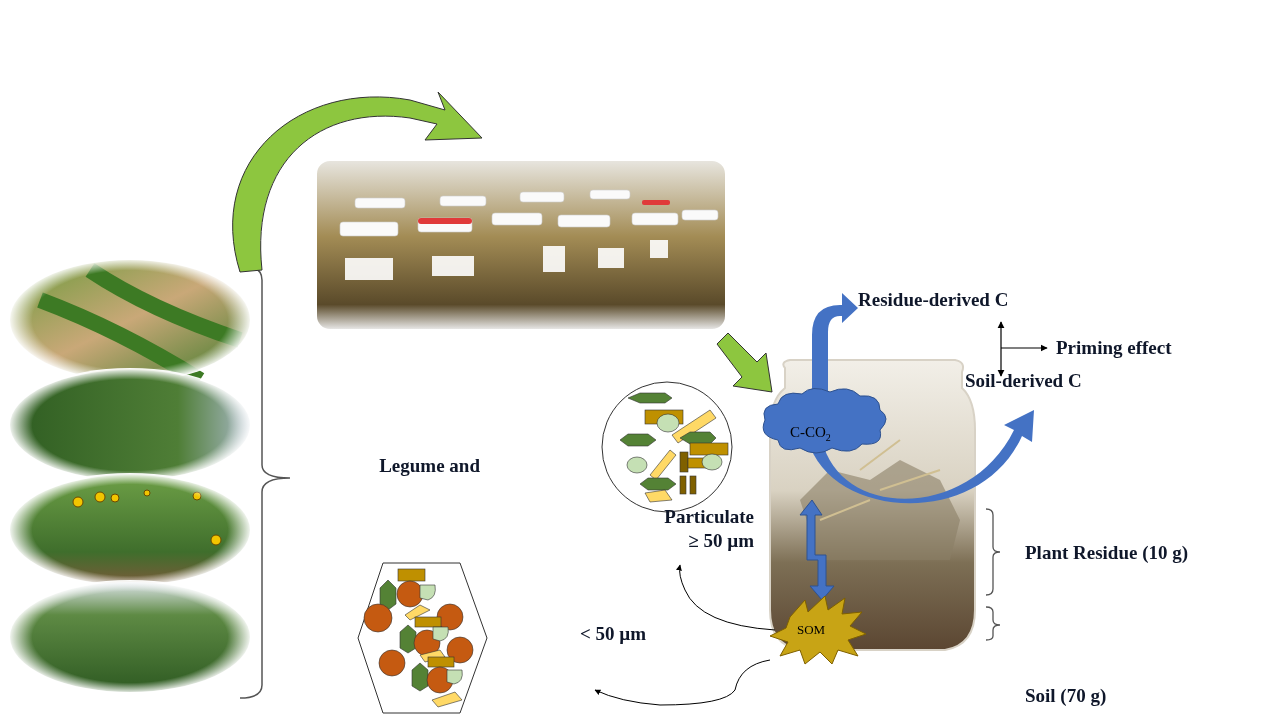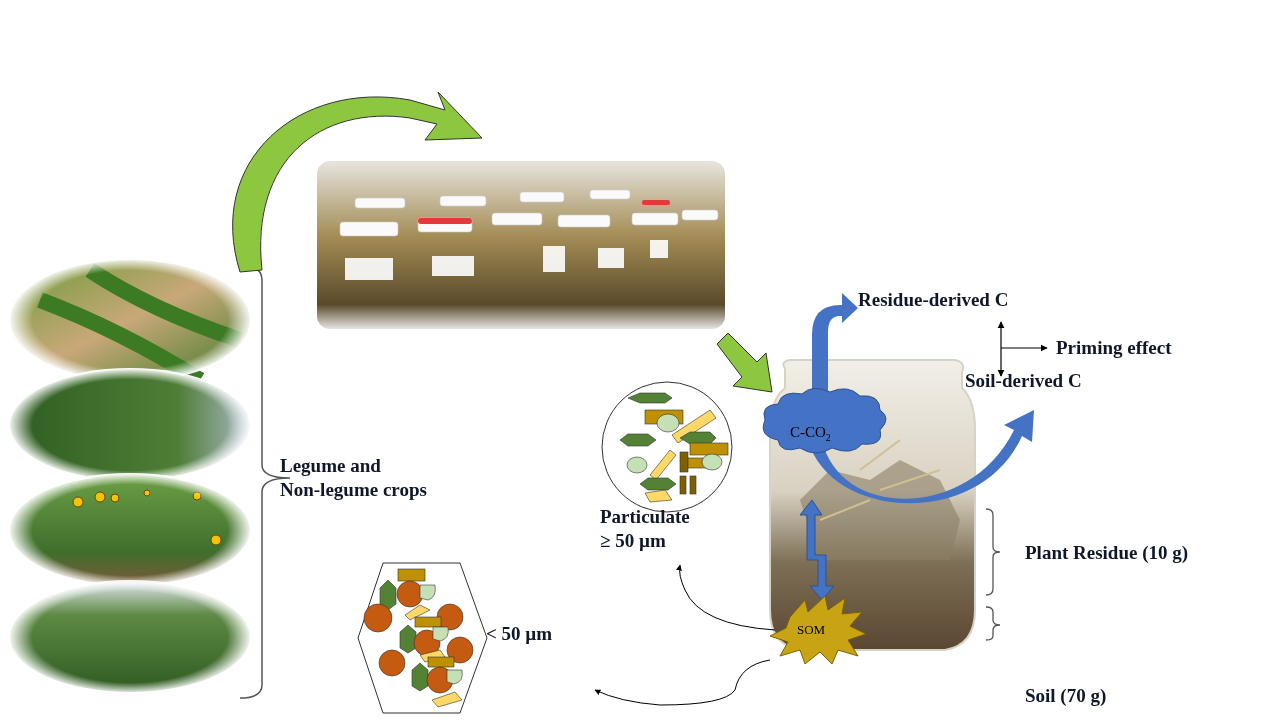--- a/index.html
+++ b/index.html
@@ -1,18 +1,18 @@
 <!DOCTYPE html>
 <html><head>
 <meta charset="utf-8">
 <style>
   html,body{margin:0;padding:0;background:#ffffff;}
   body{width:1280px;height:720px;position:relative;overflow:hidden;font-family:"Liberation Serif","DejaVu Serif",serif;}
   .lbl{position:absolute;font-weight:bold;color:#0f172a;font-size:19px;line-height:24px;white-space:nowrap;}
-  .center{text-align:left;}
+  .center{text-align:right;}
   svg{position:absolute;left:0;top:0;}
 </style>
 </head>
 <body>
 
 <svg width="1280" height="720" viewBox="0 0 1280 720">
   <defs>
     <radialGradient id="fadeEll" cx="50%" cy="50%" r="50%">
       <stop offset="80%" stop-color="#fff" stop-opacity="0"></stop>
       <stop offset="100%" stop-color="#fff" stop-opacity="1"></stop>
@@ -187,21 +187,20 @@
     <rect x="428" y="657" width="26" height="10" fill="#bf9000" stroke="#333" stroke-width="0.6"></rect>
     <polygon points="412,670 420,663 428,670 428,686 420,691 412,686" fill="#548235" stroke="#333" stroke-width="0.6"></polygon>
     <circle cx="440" cy="680" r="13" fill="#c55a11" stroke="#333" stroke-width="0.6"></circle>
     <path d="M447,670 L462,670 Q464,682 454,684 L447,682 Z" fill="#c5e0b4" stroke="#333" stroke-width="0.6"></path>
     <polygon points="432,700 455,692 462,700 438,707" fill="#ffd966" stroke="#333" stroke-width="0.6"></polygon>
   </g>
 </svg>
 
 <div class="lbl center" style="left:280px;top:454px;width:200px;">
   <div>Legume and</div>
-  <div>Non-legume crops</div>
 </div>
 
 <div class="lbl" style="left:858px;top:288px;">Residue-derived C</div>
 <div class="lbl" style="left:1056px;top:336px;">Priming effect</div>
 <div class="lbl" style="left:965px;top:369px;">Soil-derived C</div>
 
 <div style="position:absolute;left:790px;top:424px;font-size:15px;color:#000;font-family:'Liberation Serif',serif;">
   <span>C-CO</span><sub style="font-size:10px;">2</sub>
 </div>
 

